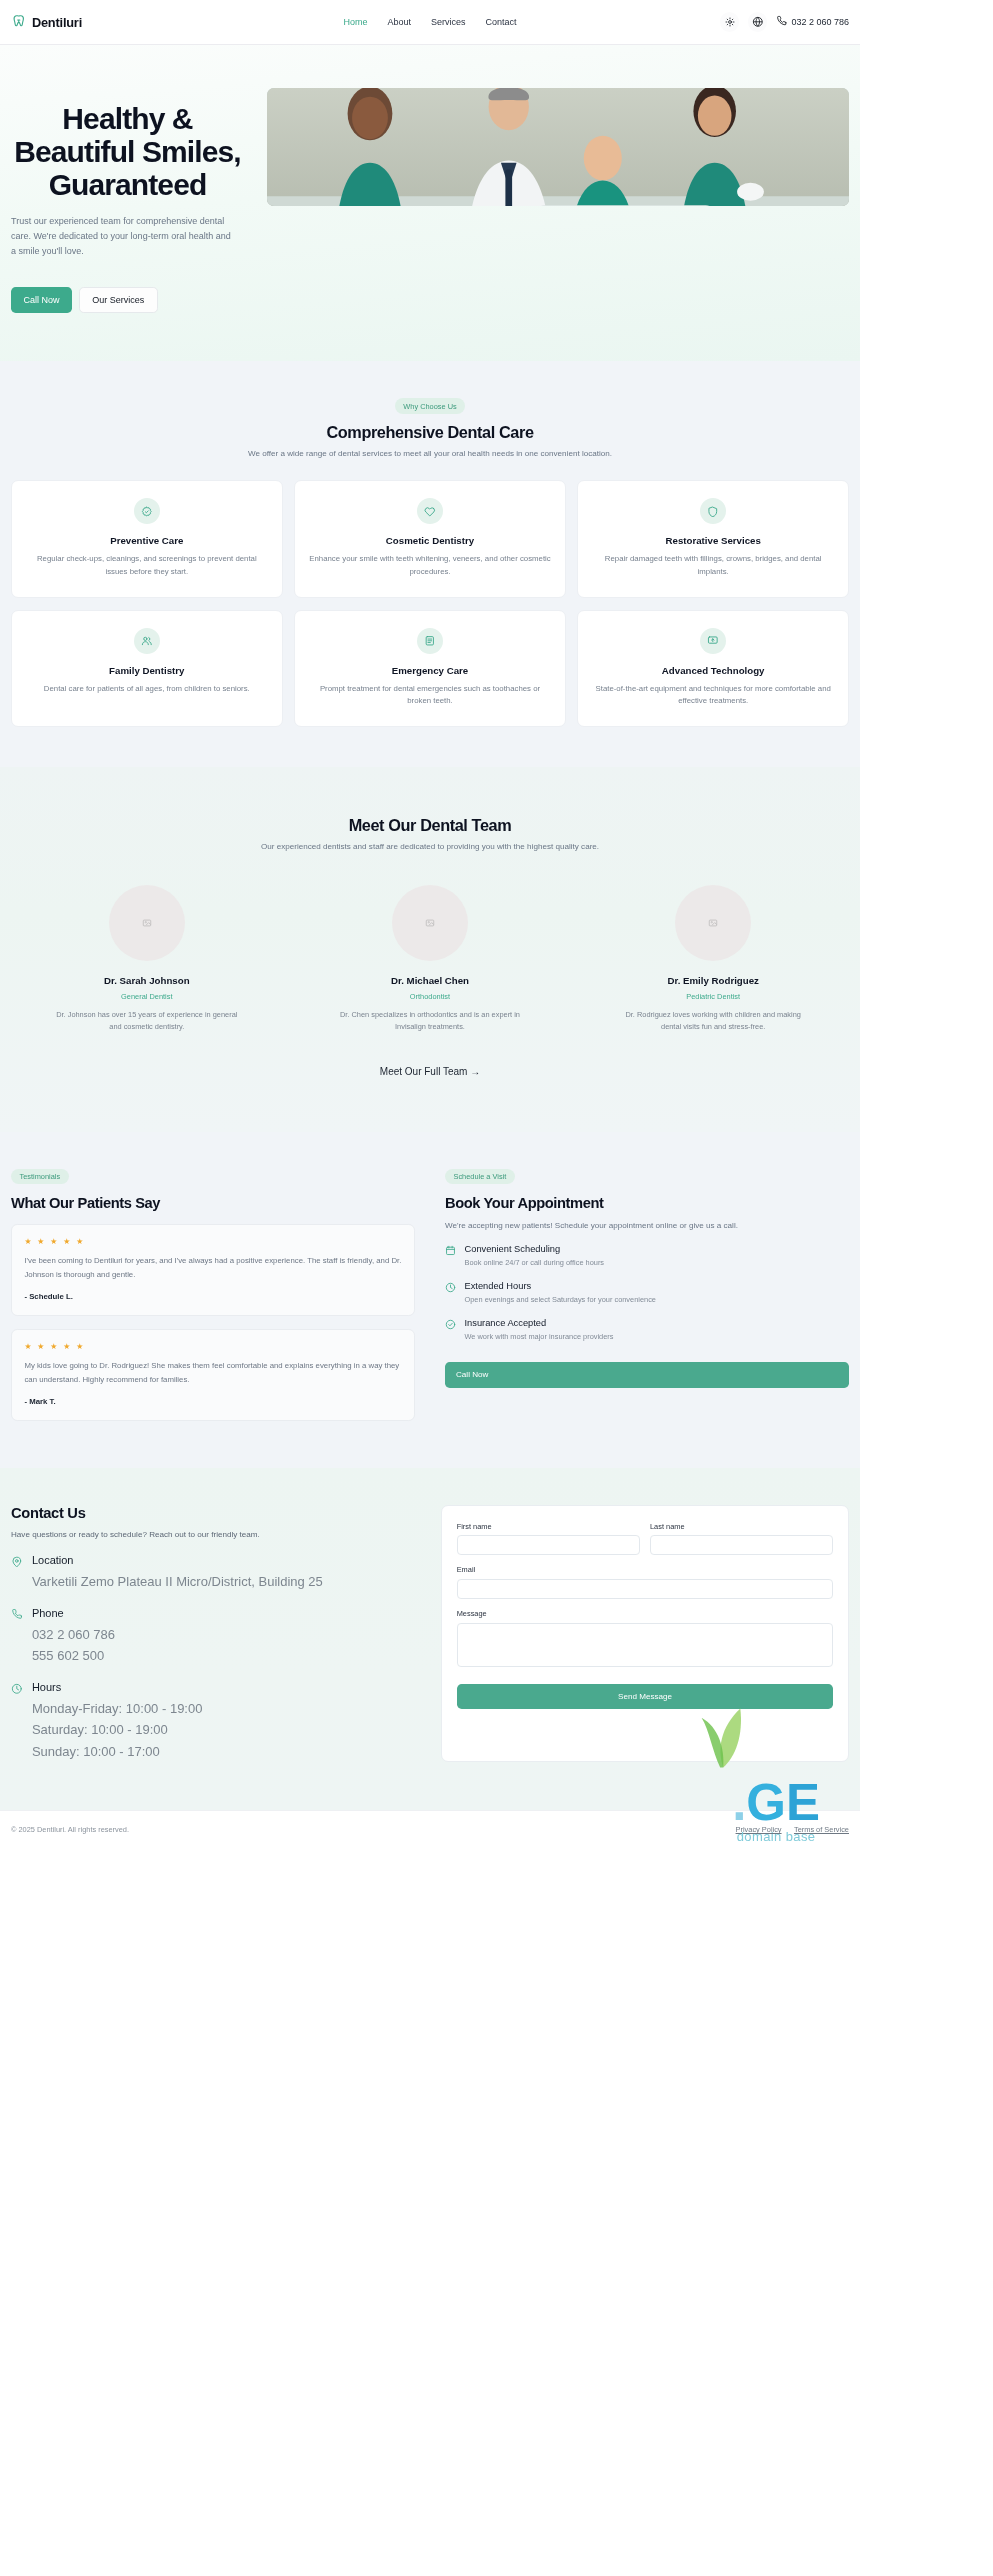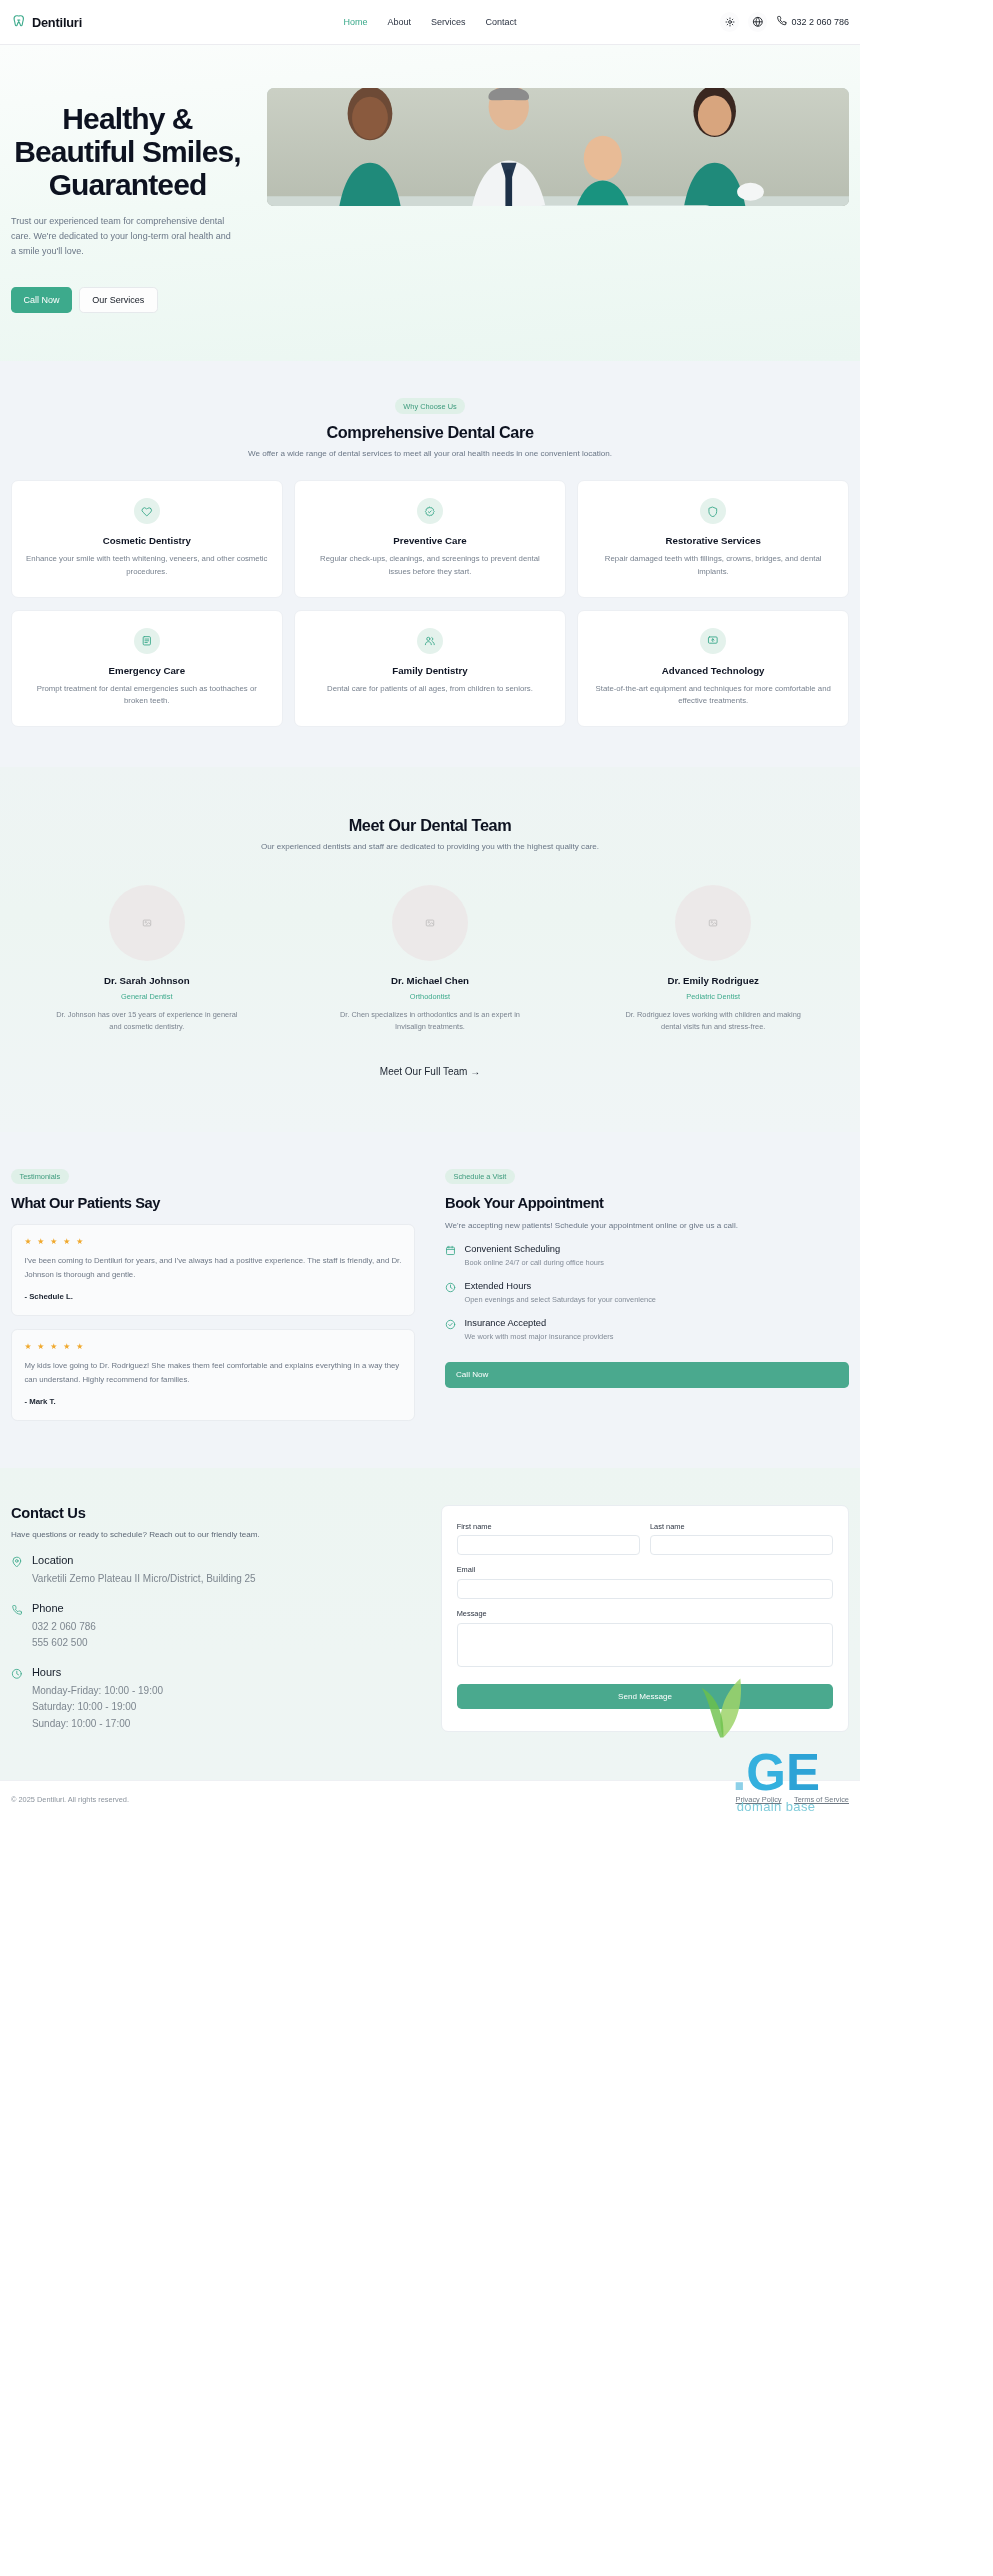--- a/index.html
+++ b/index.html
@@ -180,21 +180,21 @@
     display: grid; grid-template-columns: 1fr 1fr; gap: 22px;
     position: relative;
   }
   .contact-title {
     font-size: 14.7px; font-weight: bold; color: #0d1220; letter-spacing: -0.3px;
   }
   .contact-sub { font-size: 8.1px; color: #5c6775; margin-top: 9.3px; }
   .cline { display: flex; gap: 9.3px; margin-top: 14.7px; align-items: flex-start; }
   .cline-ico { margin-top: 1.6px; flex: 0 0 auto; }
   .cline-t { font-size: 11px; color: #141c29; }
-  .cline-v { font-size: 10px; color: #7d8views; color:#7d868f; margin-top: 4.7px; line-height: 1.65; }
+  .cline-v { font-size: 13px; color: #7d8views; color:#7d868f; margin-top: 4.7px; line-height: 1.65; }
   .form-card {
     background: #ffffff; border: 0.8px solid #e9edf1; border-radius: 7px;
     padding: 15.5px 14.7px 17px 14.7px;
   }
   .frow { display: grid; grid-template-columns: 1fr 1fr; gap: 10px; }
   .fld { margin-bottom: 10px; }
   .flab { font-size: 7.4px; color: #2b3340; display: block; margin-bottom: 4.7px; }
   .finput {
     width: 100%; height: 20px; border: 0.8px solid #e3e8ed; border-radius: 3.9px;
     background: #fff; font-family: inherit; font-size: 7.8px; padding: 0 6.2px;
@@ -330,69 +330,69 @@
     <div class="sec-head">
       <span class="pill">Why Choose Us</span>
       <h2 class="sec-title">Comprehensive Dental Care</h2>
       <p class="sec-desc">We offer a wide range of dental services to meet all your oral health needs in one convenient location.</p>
     </div>
     <div class="cards">
 
       <div class="card">
         <div class="card-ico">
           <svg width="11.6" height="11.6" viewBox="0 0 24 24" fill="none" stroke="#3daa8c" stroke-width="1.9" stroke-linecap="round" stroke-linejoin="round">
-            <path d="M20.3 5.3a5 5 0 0 0-7.1 0L12 6.5l-1.2-1.2a5 5 0 1 0-7.1 7.1l8.3 8.3 8.3-8.3a5 5 0 0 0 0-7.1z"></path>
-          </svg>
-        </div>
-        <div class="card-title">Cosmetic Dentistry</div>
-        <div class="card-desc">Enhance your smile with teeth whitening, veneers, and other cosmetic procedures.</div>
+            <path d="M12 2.3l2 1.6 2.5-.3 1 2.3 2.3 1-.3 2.5 1.6 2-1.6 2 .3 2.5-2.3 1-1 2.3-2.5-.3-2 1.6-2-1.6-2.5.3-1-2.3-2.3-1 .3-2.5-1.6-2 1.6-2-.3-2.5 2.3-1 1-2.3 2.5.3z"></path>
+            <path d="M9 12l2 2 4-4"></path>
+          </svg>
+        </div>
+        <div class="card-title">Preventive Care</div>
+        <div class="card-desc">Regular check-ups, cleanings, and screenings to prevent dental issues before they start.</div>
       </div>
 
       <div class="card">
         <div class="card-ico">
           <svg width="11.6" height="11.6" viewBox="0 0 24 24" fill="none" stroke="#3daa8c" stroke-width="1.9" stroke-linecap="round" stroke-linejoin="round">
-            <path d="M12 2.3l2 1.6 2.5-.3 1 2.3 2.3 1-.3 2.5 1.6 2-1.6 2 .3 2.5-2.3 1-1 2.3-2.5-.3-2 1.6-2-1.6-2.5.3-1-2.3-2.3-1 .3-2.5-1.6-2 1.6-2-.3-2.5 2.3-1 1-2.3 2.5.3z"></path>
-            <path d="M9 12l2 2 4-4"></path>
-          </svg>
-        </div>
-        <div class="card-title">Preventive Care</div>
-        <div class="card-desc">Regular check-ups, cleanings, and screenings to prevent dental issues before they start.</div>
+            <path d="M20.3 5.3a5 5 0 0 0-7.1 0L12 6.5l-1.2-1.2a5 5 0 1 0-7.1 7.1l8.3 8.3 8.3-8.3a5 5 0 0 0 0-7.1z"></path>
+          </svg>
+        </div>
+        <div class="card-title">Cosmetic Dentistry</div>
+        <div class="card-desc">Enhance your smile with teeth whitening, veneers, and other cosmetic procedures.</div>
       </div>
 
       <div class="card">
         <div class="card-ico">
           <svg width="11.6" height="11.6" viewBox="0 0 24 24" fill="none" stroke="#3daa8c" stroke-width="1.9" stroke-linecap="round" stroke-linejoin="round">
             <path d="M12 2.4l8 3.2v6c0 5-3.4 9.2-8 10.4-4.6-1.2-8-5.4-8-10.4v-6z"></path>
           </svg>
         </div>
         <div class="card-title">Restorative Services</div>
         <div class="card-desc">Repair damaged teeth with fillings, crowns, bridges, and dental implants.</div>
-      </div>
-
-      <div class="card">
-        <div class="card-ico">
-          <svg width="11.6" height="11.6" viewBox="0 0 24 24" fill="none" stroke="#3daa8c" stroke-width="1.9" stroke-linecap="round" stroke-linejoin="round">
-            <rect x="4.5" y="3.4" width="15" height="17.2" rx="2.2"></rect>
-            <path d="M8.2 8.4h7.6M8.2 12h7.6M8.2 15.6h4.8"></path>
-          </svg>
-        </div>
-        <div class="card-title">Emergency Care</div>
-        <div class="card-desc">Prompt treatment for dental emergencies such as toothaches or broken teeth.</div>
       </div>
 
       <div class="card">
         <div class="card-ico">
           <svg width="11.6" height="11.6" viewBox="0 0 24 24" fill="none" stroke="#3daa8c" stroke-width="1.9" stroke-linecap="round" stroke-linejoin="round">
             <circle cx="9" cy="8" r="3.3"></circle>
             <path d="M2.8 20c0-3.6 2.8-6.2 6.2-6.2s6.2 2.6 6.2 6.2"></path>
             <path d="M16.2 5.2a3.3 3.3 0 0 1 0 6.2M17.6 13.9c2.2.6 3.6 2.9 3.6 6.1"></path>
           </svg>
         </div>
         <div class="card-title">Family Dentistry</div>
         <div class="card-desc">Dental care for patients of all ages, from children to seniors.</div>
+      </div>
+
+      <div class="card">
+        <div class="card-ico">
+          <svg width="11.6" height="11.6" viewBox="0 0 24 24" fill="none" stroke="#3daa8c" stroke-width="1.9" stroke-linecap="round" stroke-linejoin="round">
+            <rect x="4.5" y="3.4" width="15" height="17.2" rx="2.2"></rect>
+            <path d="M8.2 8.4h7.6M8.2 12h7.6M8.2 15.6h4.8"></path>
+          </svg>
+        </div>
+        <div class="card-title">Emergency Care</div>
+        <div class="card-desc">Prompt treatment for dental emergencies such as toothaches or broken teeth.</div>
       </div>
 
       <div class="card">
         <div class="card-ico">
           <svg width="11.6" height="11.6" viewBox="0 0 24 24" fill="none" stroke="#3daa8c" stroke-width="1.9" stroke-linecap="round" stroke-linejoin="round">
             <rect x="3" y="4" width="18" height="13" rx="2.2"></rect>
             <path d="M9.4 10.5l2.6-2.6 2.6 2.6M12 7.9v5.6"></path>
           </svg>
         </div>
         <div class="card-title">Advanced Technology</div>

